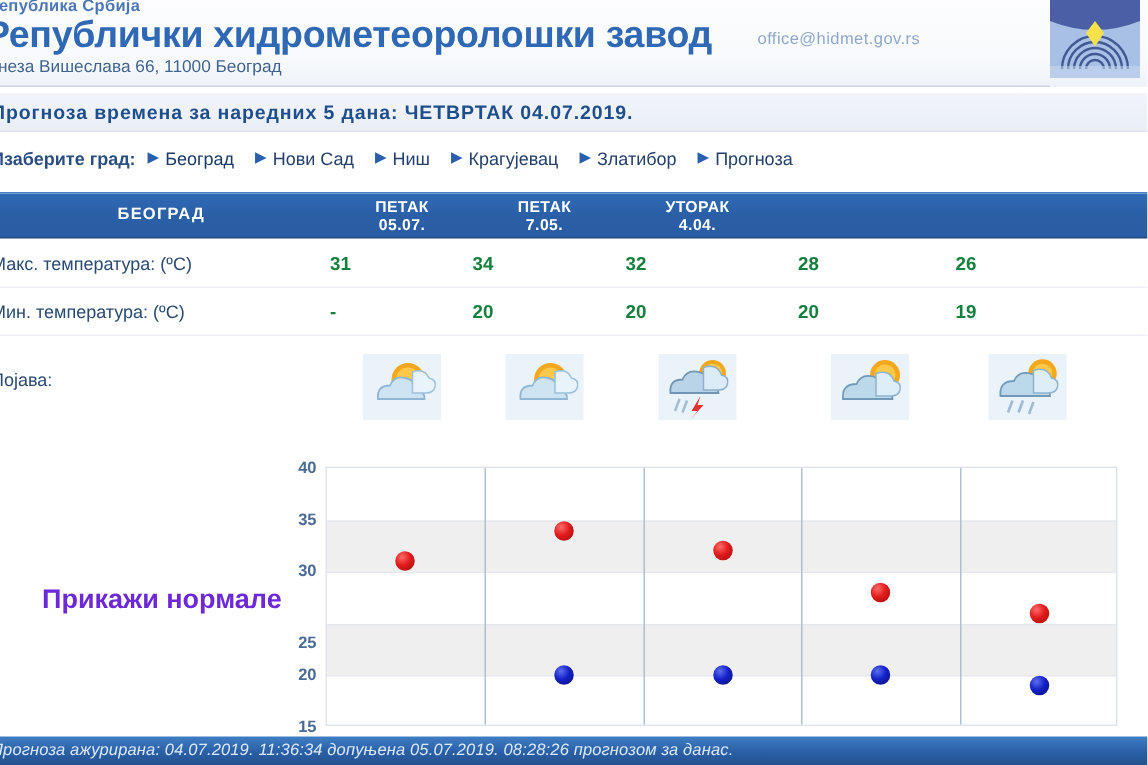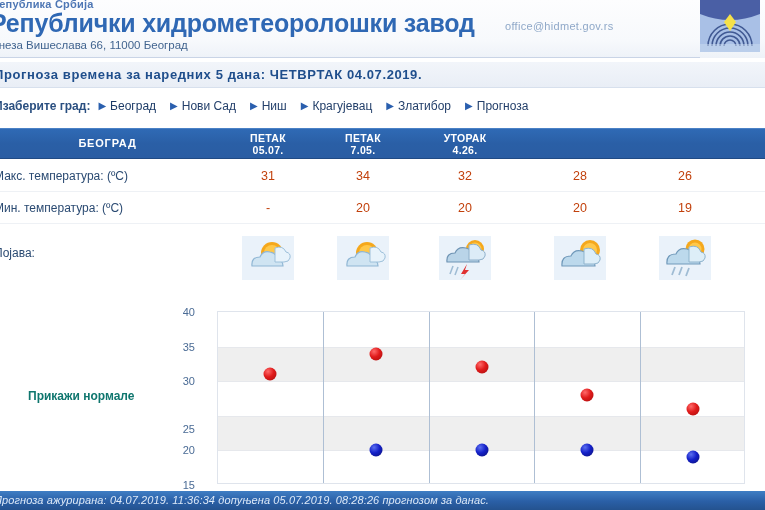--- a/index.html
+++ b/index.html
@@ -122,22 +122,22 @@
   
   .row {
     position: absolute; left: 0; width: 765px;
     border-bottom: 1px solid #eef1f5;
   }
   .row .lbl {
     position: absolute; left: -6px;
     font-size: 12px; color: #2a4a72; white-space: nowrap;
   }
   .cell {
-    position: absolute; width: 96px; text-align: center;
-    font-size: 12.5px; color: #c2410c;
+    position: absolute; width: 96px; text-align: left;
+    font-size: 12.5px; color: #15803d; font-weight: bold;
   }
 
   .row-max { top: 160px; height: 32px; }
   .row-min { top: 192px; height: 32px; }
   .row-phn { top: 224px; height: 68px; border-bottom: none; }
 
   .row-max .lbl, .row-min .lbl { top: 9px; }
   .row-max .cell, .row-min .cell { top: 9px; }
   .row-phn .lbl { top: 22px; }
 
@@ -162,38 +162,38 @@
   }
   .gline {
     position: absolute; left: 0; width: 100%; height: 1px;
     background: #e6e8ec;
   }
   .vsep {
     position: absolute; top: 0; height: 100%; width: 1px;
     background: #aebfd4;
   }
   .ytick {
-    position: absolute; right: 100%; margin-right: 23px;
-    font-size: 11px; color: #4a6b95; font-weight: normal;
+    position: absolute; right: 100%; margin-right: 7px;
+    font-size: 11px; color: #4a6b95; font-weight: bold;
     transform: translateY(-50%); white-space: nowrap;
   }
   .dot {
     position: absolute; width: 13px; height: 13px;
     border-radius: 50%;
     transform: translate(-50%, -50%);
   }
   .dot.hi {
     background: radial-gradient(circle at 35% 30%, #ff6a6a 0%, #e01b1b 45%, #a40d0d 100%);
   }
   .dot.lo {
     background: radial-gradient(circle at 35% 30%, #5b6ff0 0%, #1420c8 45%, #0b1070 100%);
   }
   .norm-label {
     position: absolute; left: 28px; top: 389px;
-    font-size: 12px; font-weight: bold; color: #0f766e;
+    font-size: 18px; font-weight: bold; color: #6d28d9;
     white-space: nowrap;
   }
 
   
   .footer {
     position: absolute; left: 0; top: 491px;
     width: 765px; height: 19px;
     background: linear-gradient(to bottom, #3f7ec4 0%, #2a5fa6 55%, #24528f 100%);
     overflow: hidden;
   }
@@ -268,21 +268,21 @@
     <div class="dcol" style="left:220px">
       <span class="dn">ПЕТАК</span>
       <span class="dd">05.07.</span>
     </div>
     <div class="dcol" style="left:315px">
       <span class="dn">ПЕТАК</span>
       <span class="dd">7.05.</span>
     </div>
     <div class="dcol" style="left:417px">
       <span class="dn">УТОРАК</span>
-      <span class="dd">4.26.</span>
+      <span class="dd">4.04.</span>
     </div>
   </div>
 
   <div class="row row-max">
     <span class="lbl">Макс. температура: (ºC)</span>
     <span class="cell" style="left:220px">31</span>
     <span class="cell" style="left:315px">34</span>
     <span class="cell" style="left:417px">32</span>
     <span class="cell" style="left:532px">28</span>
     <span class="cell" style="left:637px">26</span>

